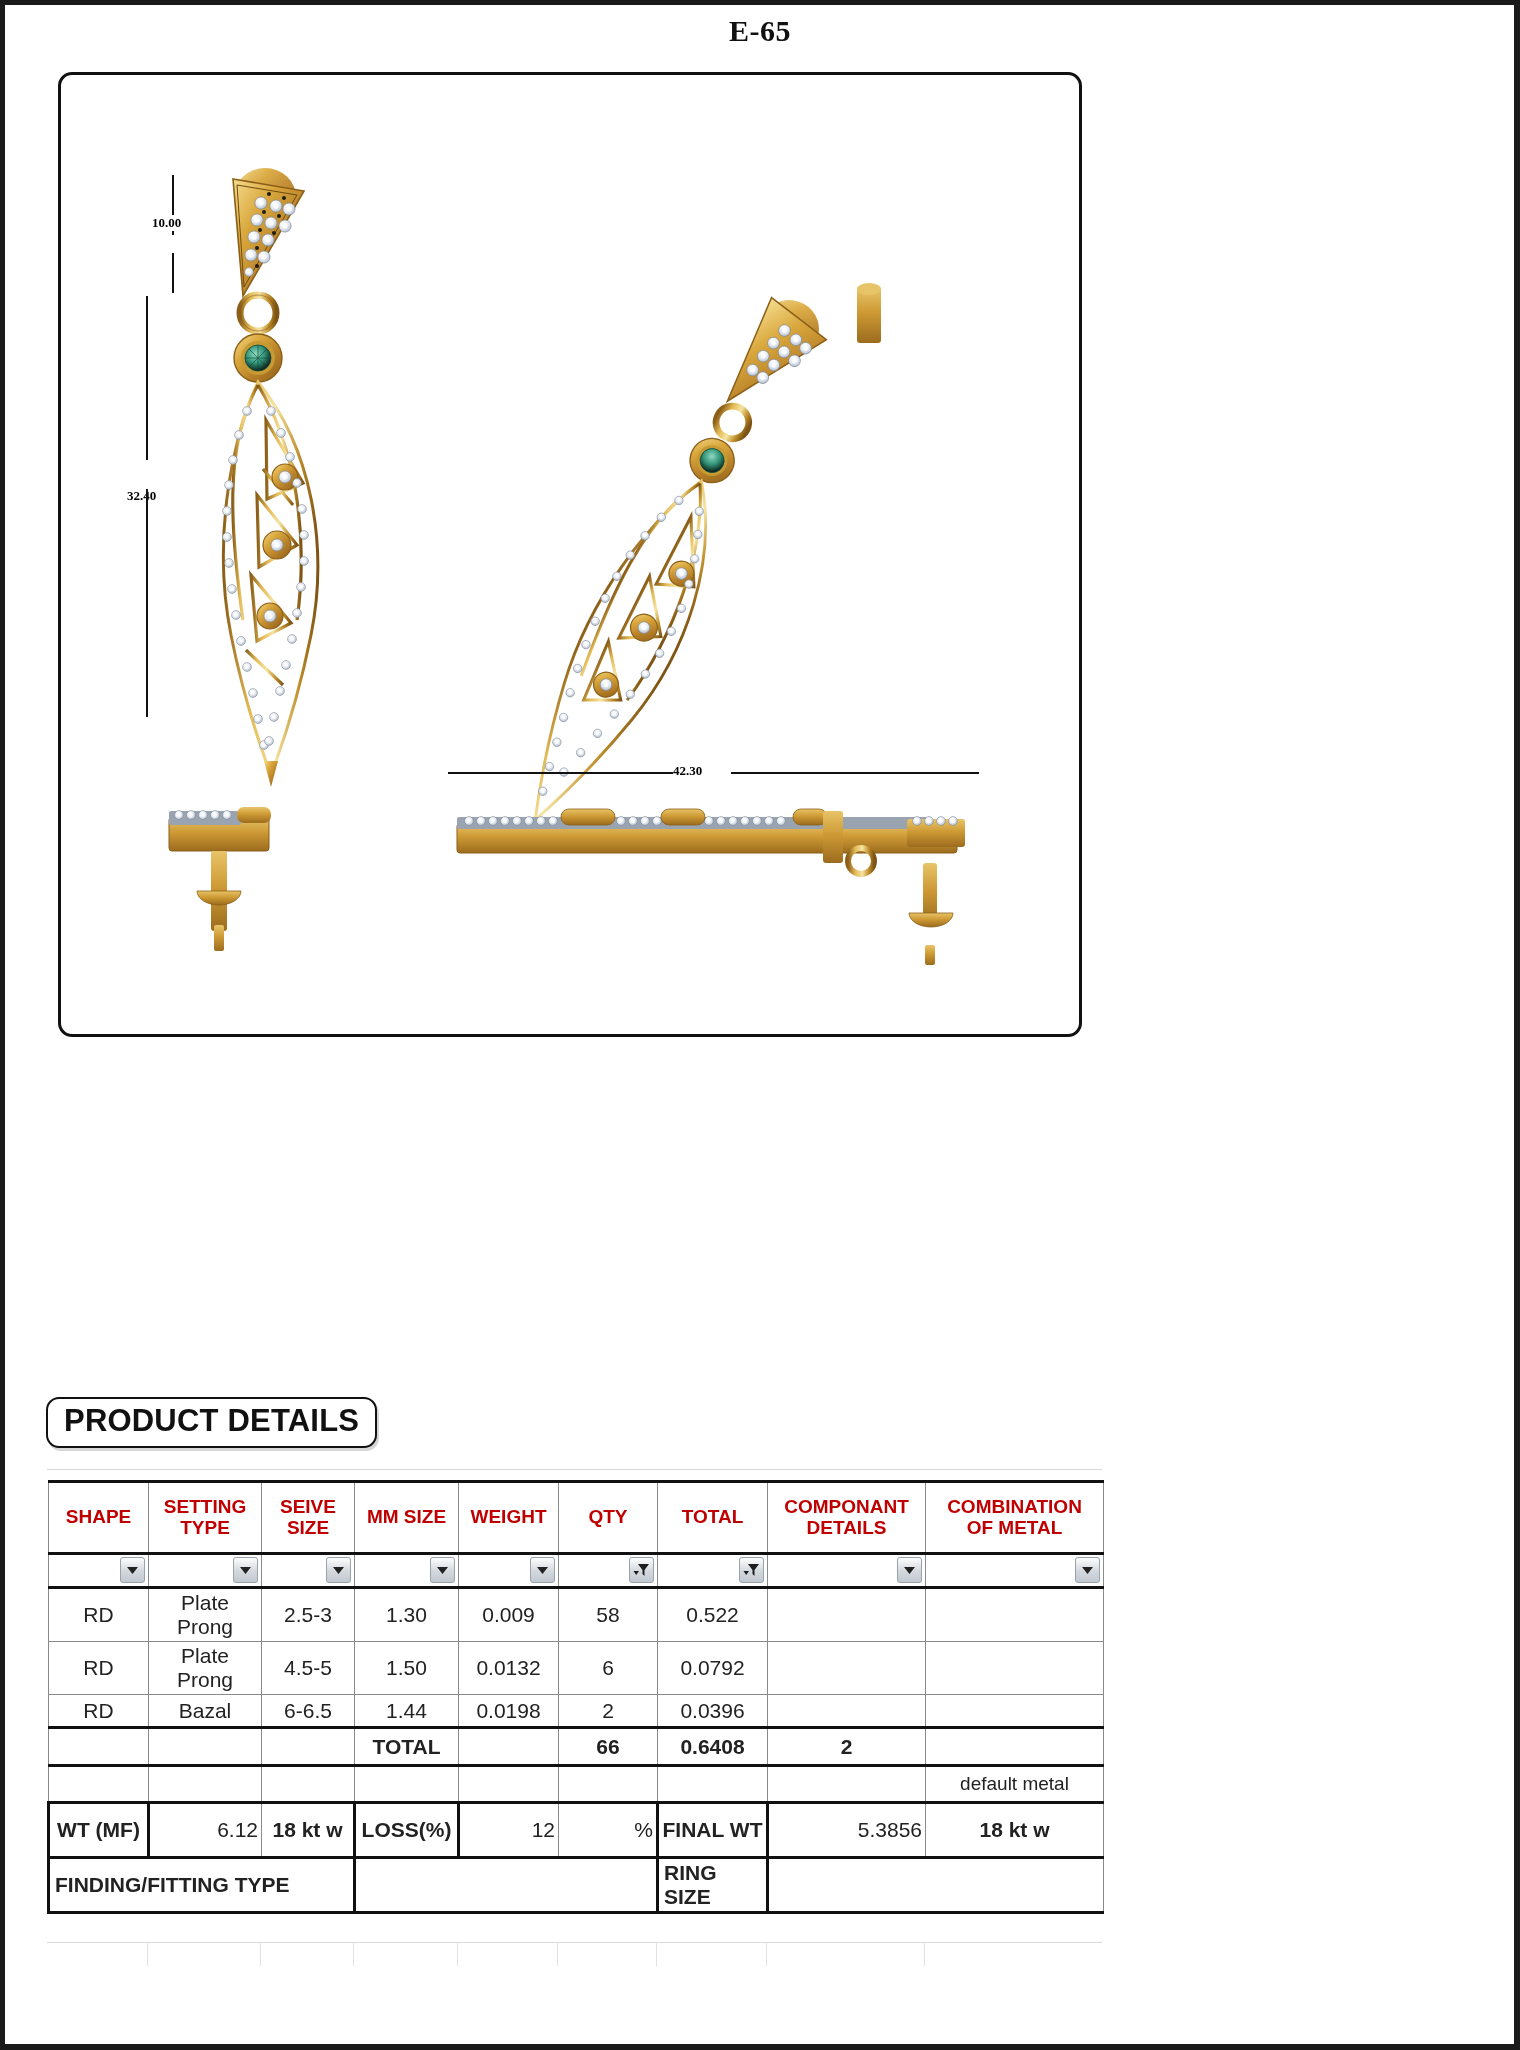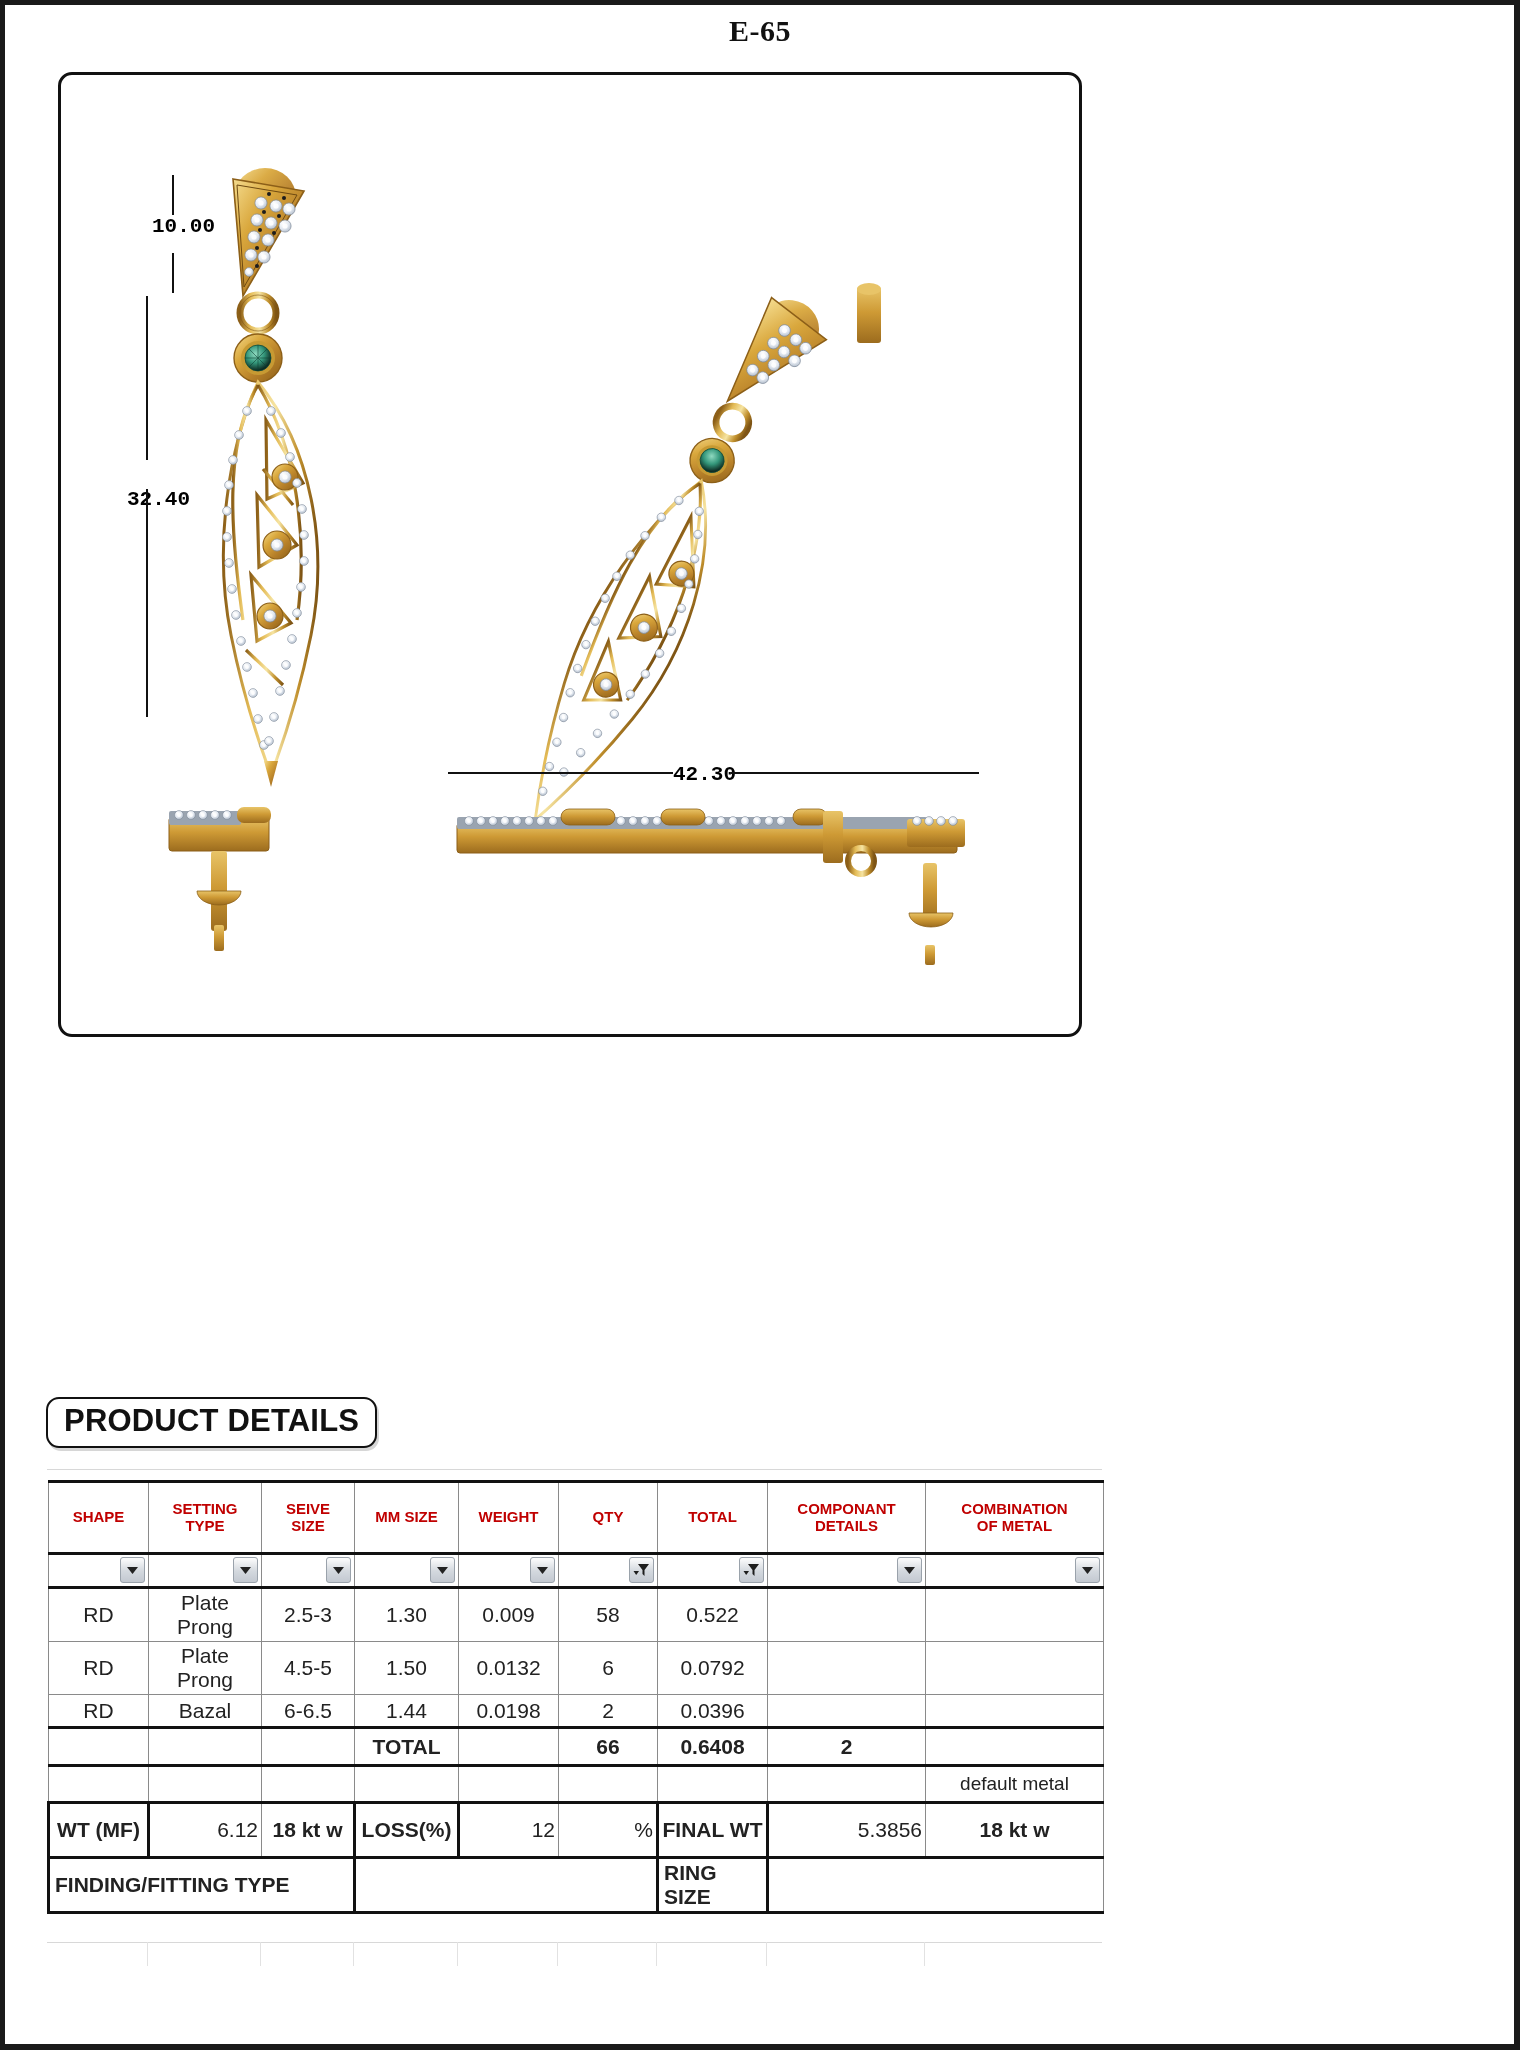--- a/index.html
+++ b/index.html
@@ -56,23 +56,23 @@
     left: 58px; top: 72px;
     width: 1024px; height: 965px;
     border: 3px solid #111;
     border-radius: 14px;
     background: #fff;
   }
 
   
   .dim-label {
     position: absolute;
-    font-family: Liberation Mono, monospace;
+    font-family: Liberation Serif, serif;
     font-weight: bold;
-    font-size: 21px;
+    font-size: 13px;
     color: #000;
     background: #fff;
     white-space: nowrap;
   }
   .dim-line-v {
     position: absolute;
     width: 2px;
     background: #111;
   }
   .dim-line-h {
@@ -110,21 +110,21 @@
     text-align: center;
     vertical-align: middle;
     font-size: 19px;
     color: #222;
     padding: 2px 3px;
     height: 31px;
   }
   .hdr td {
     color: #C00000;
     font-weight: 700;
-    font-size: 15px;
+    font-size: 19px;
     line-height: 1.08;
     height: 72px;
     border-top: 3px solid #111;
     border-bottom: 3px solid #111;
   }
   .hdr td span { display: block; }
   .filter-row td {
     height: 34px;
     position: relative;
     border-bottom: 3px solid #111;

